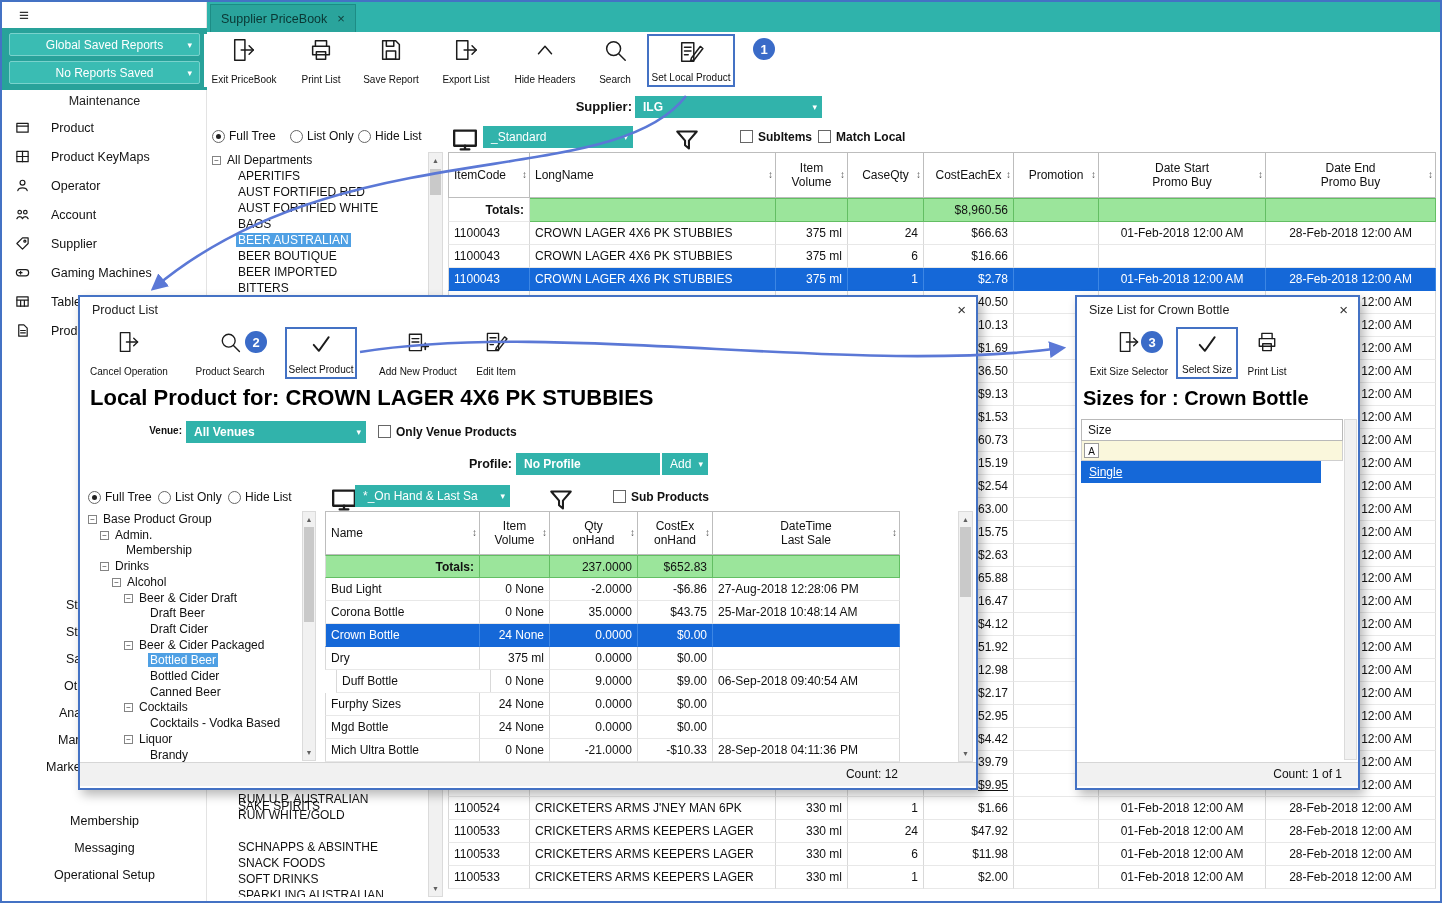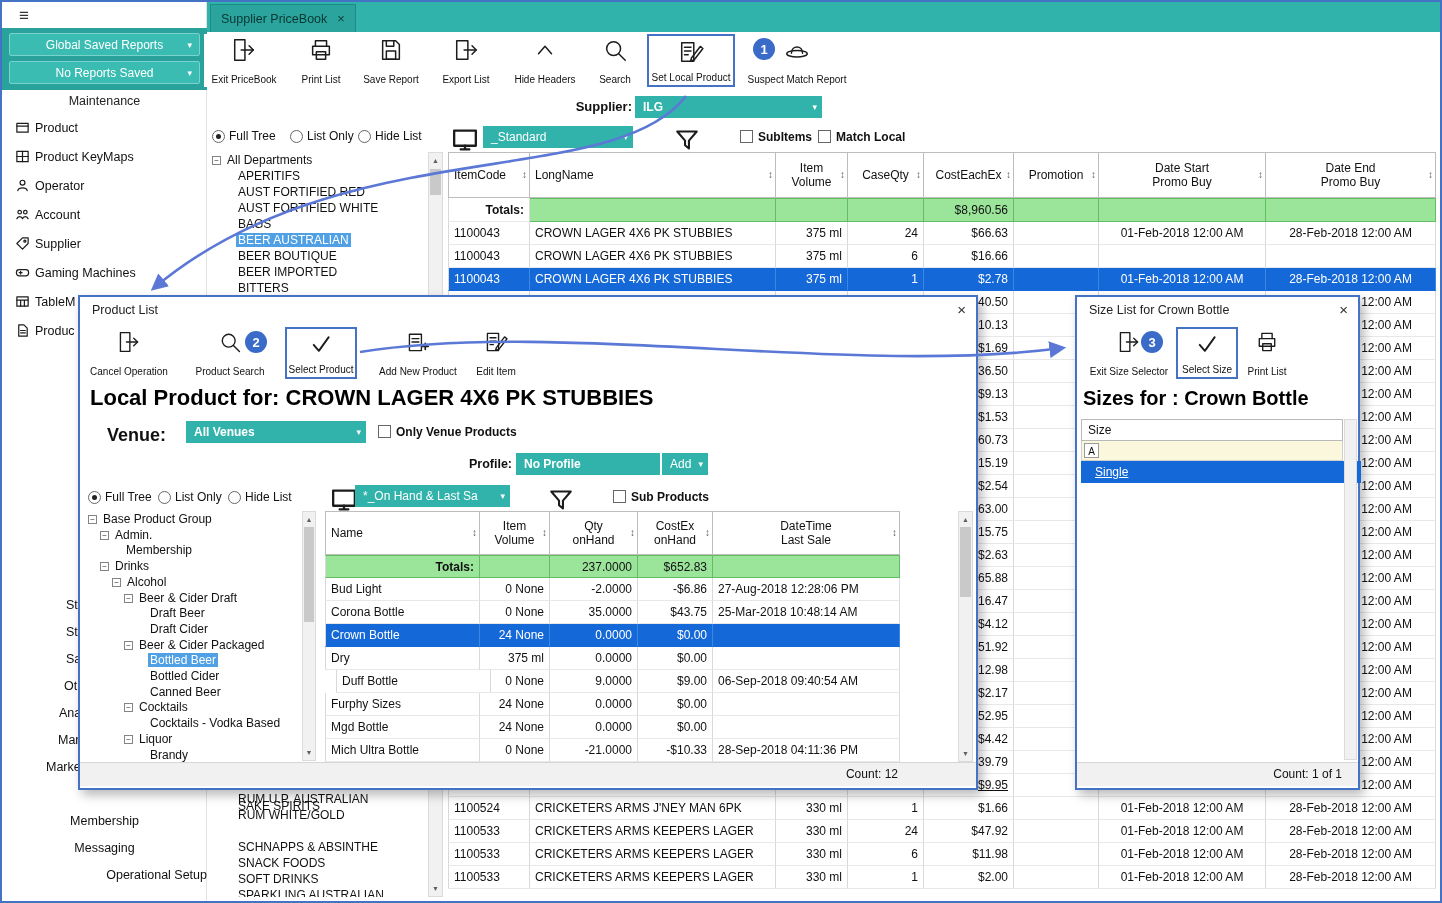--- a/index.html
+++ b/index.html
@@ -8,21 +8,21 @@
 
 
 #sidebar{position:absolute;left:0;top:0;width:205px;height:899px;background:#fff;border-right:1px solid #E3E3E3;}
 #sb-burger{position:absolute;left:10px;top:2px;width:24px;height:24px;font-size:17px;text-align:center;line-height:24px;color:#333;}
 #sb-teal{position:absolute;left:0;top:26px;width:205px;height:62px;background:#28A29A;}
 .sb-btn{position:absolute;left:7px;width:191px;height:23px;background:#3ABCB3;border:1px solid #79D2CC;border-radius:2px;color:#fff;display:flex;align-items:center;justify-content:center;font-size:12px;}
 #sb-btn1{top:5px}#sb-btn2{top:33px}
 .sb-btn .dda{position:absolute;right:7px;font-size:9px;color:#fff;}
 #sb-header{position:absolute;left:0;top:86px;width:205px;height:26px;line-height:26px;text-align:center;font-size:12.5px;color:#222;}
 #sb-menu,#sb-lower{position:absolute;left:0;top:0;width:100%;height:100%;pointer-events:none;}
-.sbitem{position:absolute;left:0;width:205px;height:29px;display:flex;align-items:center;padding-left:13px;gap:4px;font-size:12.5px;pointer-events:auto;}
+.sbitem{position:absolute;left:0;width:205px;height:29px;display:flex;align-items:center;padding-left:13px;gap:20px;font-size:12.5px;pointer-events:auto;}
 .sbic{width:16px;height:16px;display:flex;align-items:center;}
 .sblow{position:absolute;height:26px;line-height:26px;font-size:12.5px;white-space:nowrap;pointer-events:auto;}
 
 
 #tabstrip{position:absolute;left:205px;top:0;width:1233px;height:30px;background:#2FB3AB;}
 #tab1{position:absolute;left:3px;top:2px;height:28px;background:#2AA49C;border:1px solid #1D8C85;border-bottom:none;display:flex;align-items:center;padding:0 10px;gap:10px;color:#0A3734;font-size:12.5px;}
 #tab-x{font-size:13px;color:#10403C;}
 #main-toolbar{position:absolute;left:205px;top:30px;width:1233px;height:60px;}
 .tbtn{position:absolute;display:flex;flex-direction:column;align-items:center;justify-content:space-between;padding:3px 2px 2px;background:#fff;}
 .tbtn .tlabel{font-size:10px;white-space:nowrap;color:#111;}
@@ -84,21 +84,21 @@
 #pd{left:76px;top:293px;width:900px;height:495px;}
 #sd{left:1073px;top:293px;width:285px;height:495px;}
 .dlg-tt{position:absolute;left:0;top:0;right:0;height:26px;background:#fff;}
 .dlg-t{position:absolute;left:12px;top:0;line-height:26px;font-size:12.5px;color:#222;}
 .dlg-x{position:absolute;right:10px;top:0;line-height:26px;font-size:15px;color:#333;}
 #pd-toolbar,#sd-toolbar{position:absolute;left:0;top:26px;right:0;height:62px;}
 .bigh{position:absolute;font-weight:bold;color:#000;white-space:nowrap;}
 #pd-heading{left:10px;top:88px;font-size:22px;}
 #sd-heading{left:6px;top:90px;font-size:20px;}
 #pd-venue{position:absolute;left:0;top:124px;width:100%;height:22px;}
-#pd-venue-l{position:absolute;left:2px;top:4px;width:84px;text-align:right;font-weight:bold;font-size:18px;}
+#pd-venue-l{position:absolute;left:18px;top:4px;width:84px;text-align:right;font-weight:bold;font-size:10px;}
 #pd-venue-ddl{left:106px;top:0;width:180px;}
 #pd-venue-cb{left:298px;top:4px;}
 #pd-venue-cbl{left:316px;top:4px;}
 #pd-profile{position:absolute;left:0;top:156px;width:100%;height:22px;}
 #pd-prof-l{position:absolute;left:348px;top:4px;width:84px;text-align:right;font-weight:bold;font-size:12.5px;}
 #pd-prof-v{position:absolute;left:436px;top:0;width:144px;height:22px;background:#31B3AB;color:#fff;line-height:22px;padding-left:8px;font-weight:bold;}
 #pd-prof-add{left:582px;top:0;width:46px;}
 #pd-filter{position:absolute;left:0;top:188px;width:100%;height:24px;}
 #pd-monitor{position:absolute;left:251px;top:2px;}
 #pd-ddl{left:275px;top:0;width:155px;}
@@ -109,21 +109,21 @@
 #pd-tree-sb{left:222px;top:214px;width:14px;height:250px;}
 #pd-table{position:absolute;left:245px;top:214px;width:578px;height:252px;overflow:hidden;}
 #pd-tb-sb{left:878px;top:214px;width:15px;height:251px;}
 .statusbar{position:absolute;left:0;right:0;height:24px;background:#F1F1F1;border-top:1px solid #D6D6D6;line-height:23px;font-size:12px;}
 #pd-status{top:465px;text-align:right;padding-right:78px;}
 #sd-status{top:465px;text-align:right;padding-right:16px;}
 #sd-colhdr{position:absolute;left:4px;top:122px;width:262px;height:22px;border:1px solid #B9B9B9;background:#fff;line-height:20px;padding-left:6px;}
 #sd-filterrow{position:absolute;left:4px;top:144px;width:262px;height:20px;background:#FAF7DC;border:1px solid #CFCFCF;border-top:none;}
 #sd-abox{position:absolute;left:2px;top:2px;width:15px;height:15px;border:1px solid #9A9A9A;background:#fff;font-size:10px;line-height:15px;text-align:center;}
 #sd-rows{position:absolute;left:4px;top:164px;width:262px;height:290px;}
-.srow{position:absolute;left:0;width:280px;height:22px;line-height:22px;padding-left:14px;text-decoration:underline;}
+.srow{position:absolute;left:0;width:240px;height:22px;line-height:22px;padding-left:8px;text-decoration:underline;}
 .srow.sel{background:#1568D8;color:#fff;}
 #sd-sb{left:267px;top:122px;width:13px;height:341px;}
 
 
 #arrows{position:absolute;left:0;top:0;z-index:40;pointer-events:none;}
 .arr{fill:none;stroke:#5B78D6;stroke-width:2.6;marker-end:url(#ah);}
 .nbadge{position:absolute;width:22px;height:22px;border-radius:50%;background:#3A6BC8;color:#fff;font-weight:bold;font-size:13px;display:flex;align-items:center;justify-content:center;z-index:50;}
 </style>
 </head>
 <body>
@@ -221,21 +221,21 @@
     <div id="sb-lower">
         <div class="sblow" style="top: 590px; left: 64px;">St</div>
         <div class="sblow" style="top: 617px; left: 64px;">St</div>
         <div class="sblow" style="top: 644px; left: 64px;">Sa</div>
         <div class="sblow" style="top: 671px; left: 62px;">Ot</div>
         <div class="sblow" style="top: 698px; left: 57px;">Ana</div>
         <div class="sblow" style="top: 725px; left: 56px;">Mar</div>
         <div class="sblow" style="top: 752px; left: 44px;">Market</div>
         <div class="sblow" style="top: 806px; left: 0px; width: 205px; text-align: center;">Membership</div>
         <div class="sblow" style="top: 833px; left: 0px; width: 205px; text-align: center;">Messaging</div>
-        <div class="sblow" style="top: 860px; left: 0px; width: 205px; text-align: right;">Operational Setup</div>
+        <div class="sblow" style="top: 860px; left: 0px; width: 205px; text-align: center;">Operational Setup</div>
       </div>
   </div>
 
   <div id="tabstrip">
     <div id="tab1">
       <span>Supplier PriceBook</span>
       <span id="tab-x">×</span>
     </div>
   </div>
 
@@ -299,29 +299,20 @@
       </div>
       <div class="tbtn hl" style="left: 440px; top: 2px; width: 88px; height: 53px;">
         <span class="ticon">
           <svg width="26" height="26" viewBox="0 0 28 28" fill="none" stroke="#1c1c1c" stroke-width="1.6" stroke-linecap="round" stroke-linejoin="round">
             <rect x="4" y="4" width="13" height="20"></rect>
             <path d="M7 9h7M7 13h7M7 17h4"></path>
             <path d="M14.5 20.5 24 8l2.8 2.2L17.3 22.6l-3.8 1z"></path>
           </svg>
         </span>
         <span class="tlabel">Set Local Product</span>
-      </div>
-      <div class="tbtn" style="left: 529px; top: 2px; width: 122px; height: 53px;">
-        <span class="ticon">
-          <svg width="26" height="26" viewBox="0 0 28 28" fill="none" stroke="#1c1c1c" stroke-width="1.6" stroke-linecap="round" stroke-linejoin="round">
-            <ellipse cx="14" cy="18" rx="11" ry="3.5"></ellipse>
-            <path d="M8 17.5C8 8.5 20 8.5 20 17.5"></path>
-          </svg>
-        </span>
-        <span class="tlabel">Suspect Match Report</span>
       </div>
     </div>
 
   <div id="supplier-row">
     <span id="sup-label">Supplier:</span>
     <div id="sup-ddl" class="ddl ddlb">
       <span>ILG</span>
       <span class="dda">▾</span>
     </div>
   </div>

